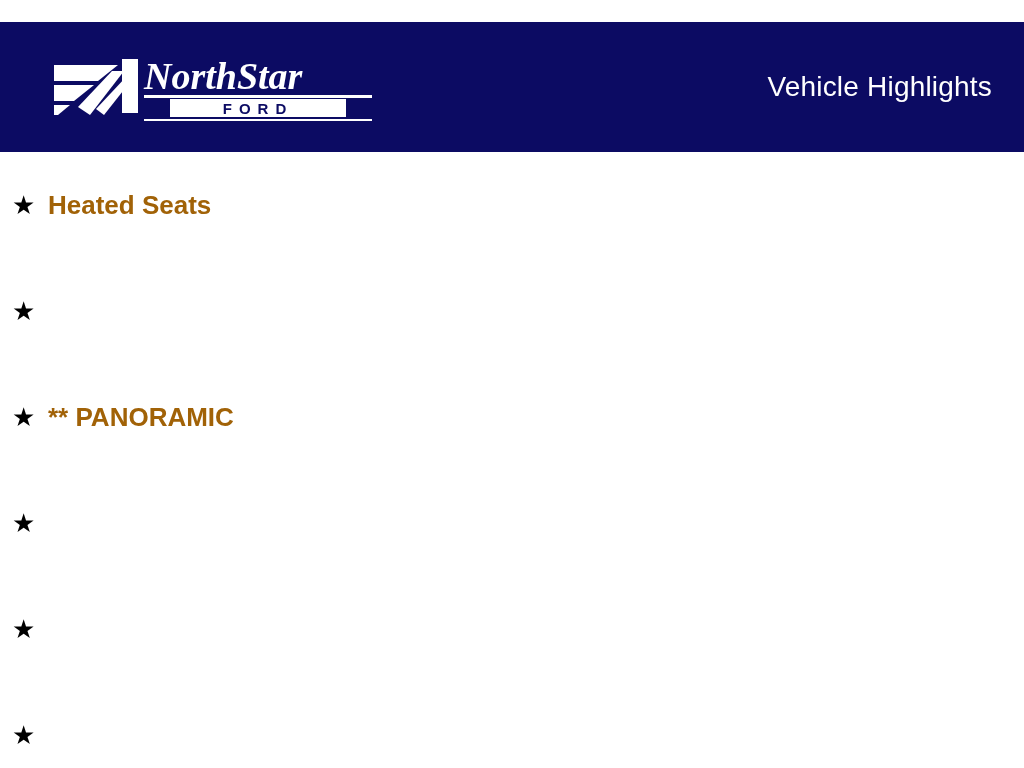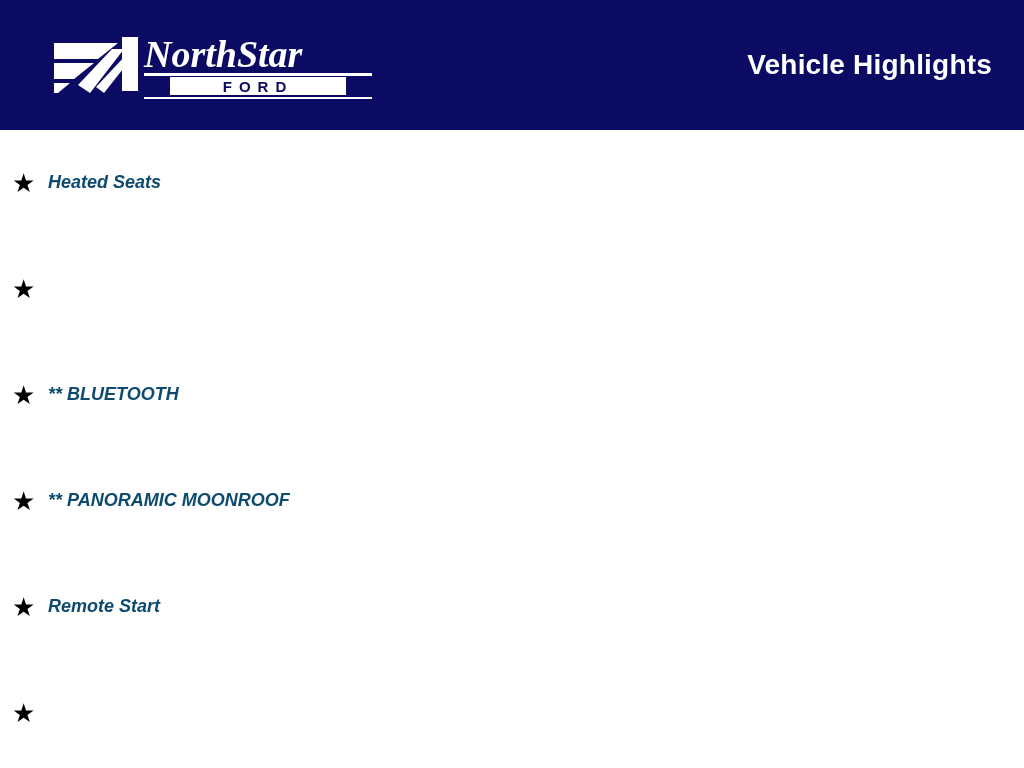--- a/index.html
+++ b/index.html
@@ -22,31 +22,32 @@
   .header {
     position: relative;
     width: 1024px;
     height: 130px;
     background: #0c0b63;
     display: flex;
     align-items: center;
     justify-content: space-between;
     box-sizing: border-box;
     padding: 0 30px 0 52px;
+    margin-top: 22px;
   }
   .logo {
     position: relative;
     width: 320px;
     height: 72px;
     display: block;
   }
   .header-title {
     color: #ffffff;
     font-size: 28px;
-    font-weight: bold;
+    font-weight: normal;
     letter-spacing: 0.2px;
     white-space: nowrap;
     padding-right: 2px;
   }
   .highlights {
     list-style: none;
     margin: 0;
     padding: 0;
     position: absolute;
     top: 130px;
@@ -62,26 +63,25 @@
   }
   .star-icon {
     flex: 0 0 auto;
     width: 36px;
     font-size: 26px;
     line-height: 1;
     color: #000000;
     text-align: left;
   }
   .highlight-label {
-    font-size: 18px;
+    font-size: 26px;
     font-weight: bold;
-    color: #0c4a6e;
+    color: #a16207;
     line-height: 1.1;
     white-space: nowrap;
-    font-style: italic;
   }
 </style>
 </head>
 <body>
 
 <div class="page">
 
   <div class="header">
 
     <div class="logo">
@@ -111,28 +111,26 @@
   <ul class="highlights">
     <li class="highlight-item">
       <span class="star-icon">★</span>
       <span class="highlight-label">Heated Seats</span>
     </li>
     <li class="highlight-item">
       <span class="star-icon">★</span>
     </li>
     <li class="highlight-item">
       <span class="star-icon">★</span>
-      <span class="highlight-label">** BLUETOOTH</span>
+      <span class="highlight-label">** PANORAMIC</span>
     </li>
     <li class="highlight-item">
       <span class="star-icon">★</span>
-      <span class="highlight-label">** PANORAMIC MOONROOF</span>
     </li>
     <li class="highlight-item">
       <span class="star-icon">★</span>
-      <span class="highlight-label">Remote Start</span>
     </li>
     <li class="highlight-item">
       <span class="star-icon">★</span>
     </li>
   </ul>
 
 </div>
 
 </body></html>

